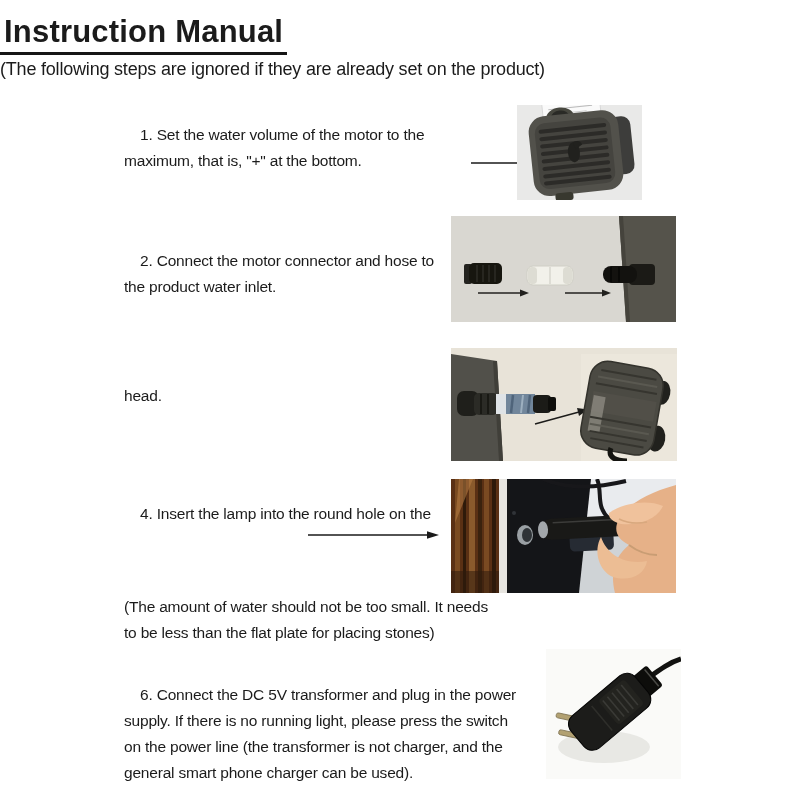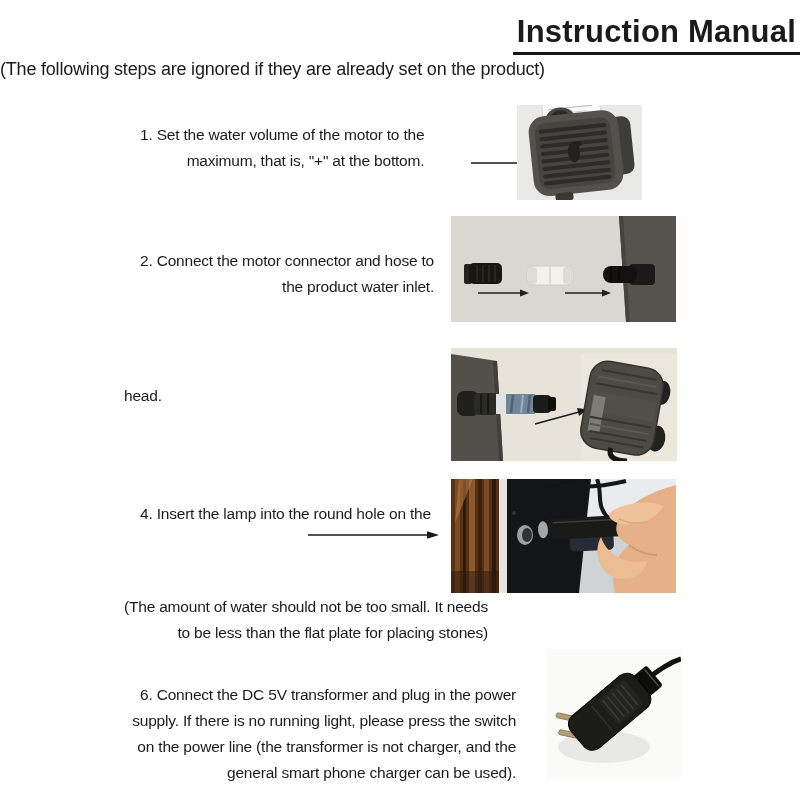--- a/index.html
+++ b/index.html
@@ -3,28 +3,28 @@
 <meta charset="utf-8">
 <style>
   html,body{margin:0;padding:0;}
   body{
     width:800px;height:800px;background:#ffffff;
     font-family:"Liberation Sans","DejaVu Sans",sans-serif;
     color:#1b1b1b;
   }
   .page{position:relative;width:800px;height:800px;background:#ffffff;overflow:hidden;}
 
-  .title{position:absolute;top:14px;left:0;width:800px;text-align:right;margin:0;
+  .title{position:absolute;top:14px;left:0;width:800px;text-align:left;margin:0;
          font-size:31px;font-weight:bold;letter-spacing:0.2px;}
   .title span{display:inline-block;border-bottom:3px solid #151515;padding:0 4px 2px 4px;}
   .subtitle{position:absolute;top:59px;left:0;width:633px;text-align:left;
             font-size:18px;letter-spacing:-0.2px;}
 
   .step-text{position:absolute;left:124px;font-size:15.5px;line-height:26px;
-             letter-spacing:-0.2px;white-space:nowrap;text-align:right;}
+             letter-spacing:-0.2px;white-space:nowrap;}
   .step-text .line{height:26px;}
   .step-text .line.first{padding-left:16px;}
 
   #t1{top:122px;} #t2{top:248px;} #t3{top:383px;} #t4{top:501px;}
   #t5{top:594px;} #t6{top:682px;}
 
   .photo{position:absolute;line-height:0;}
   #p1{left:517px;top:105px;}
   #p2{left:451px;top:216px;}
   #p3{left:451px;top:348px;}

